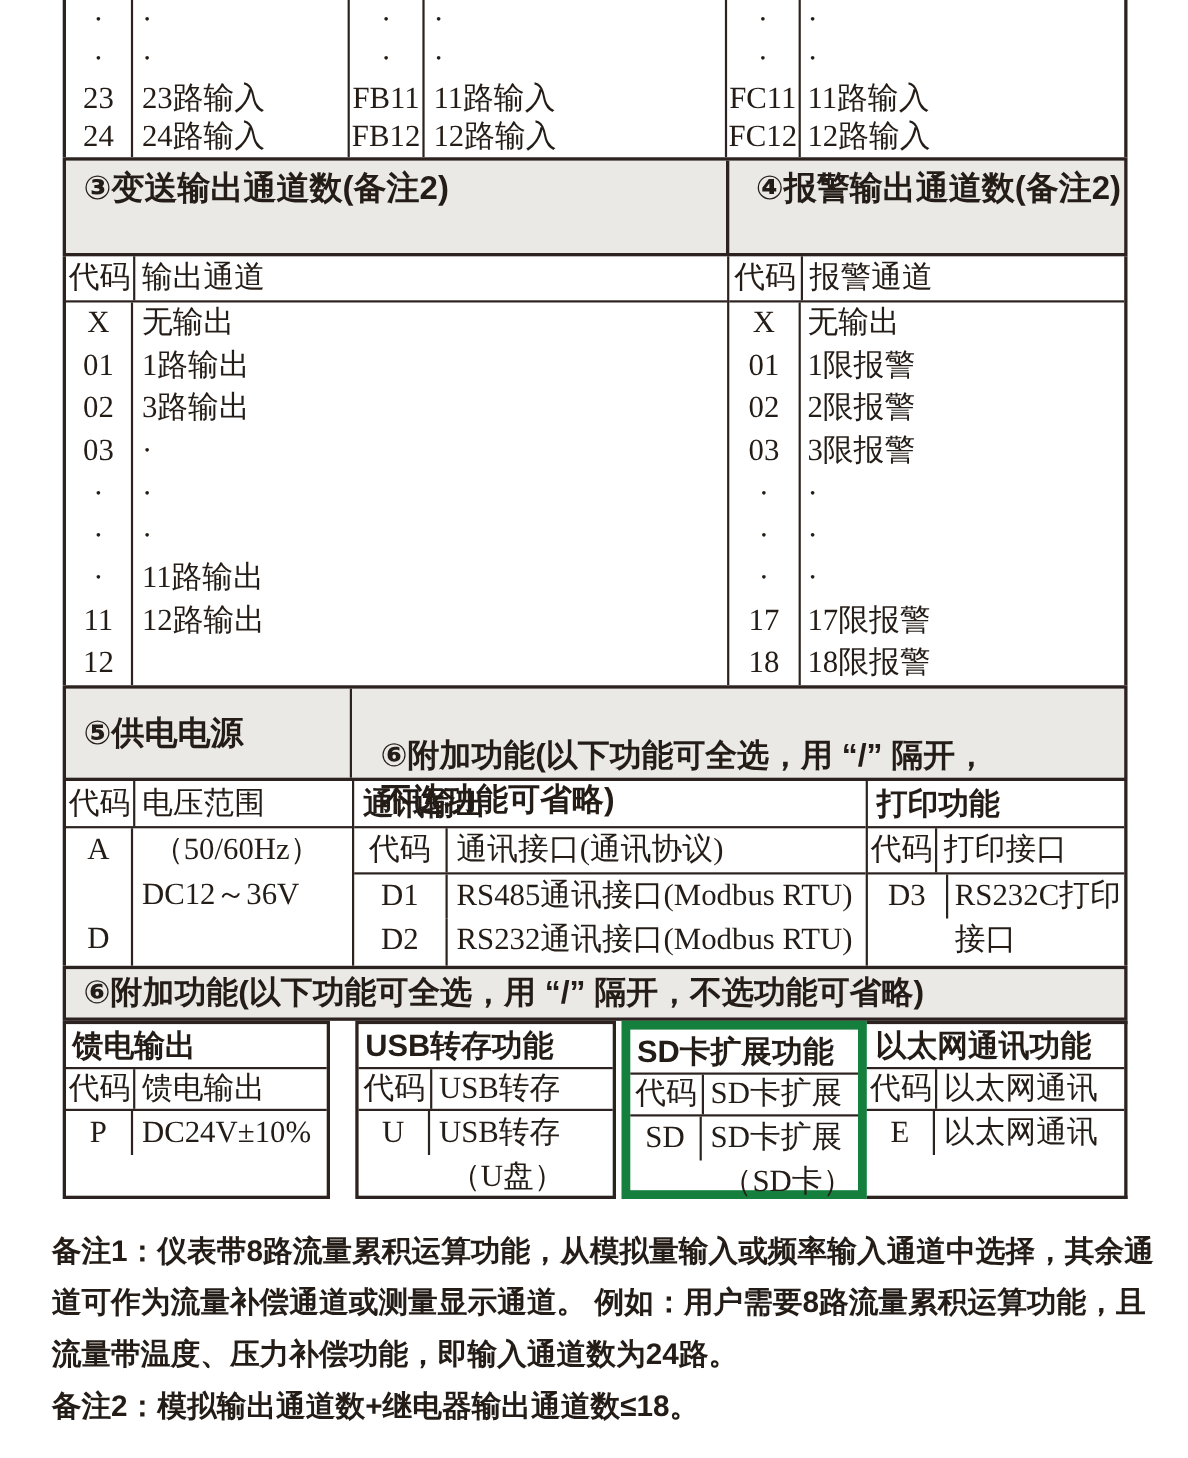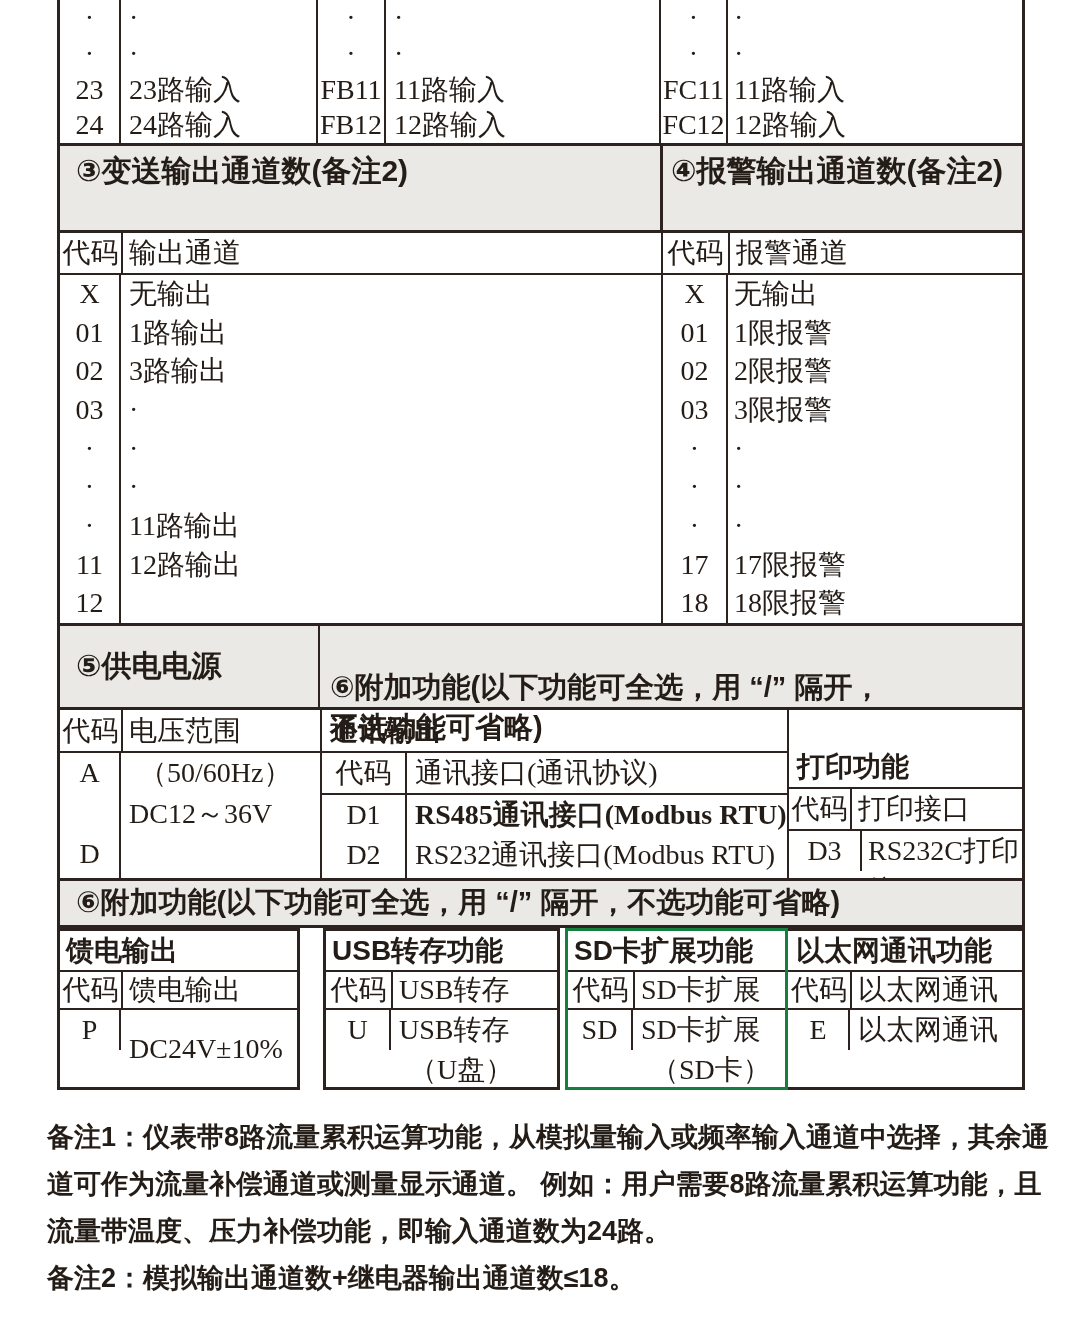--- a/index.html
+++ b/index.html
@@ -5,21 +5,21 @@
   html,body{margin:0;padding:0;background:#ffffff;}
   #page{position:relative;width:1080px;height:1325px;background:#ffffff;overflow:hidden;
         color:#241c16;font-family:"Liberation Serif","DejaVu Serif",serif;}
   .abs{position:absolute;box-sizing:border-box;}
   .flex{display:flex;}
   .col{display:flex;flex-direction:column;}
   .band{background:#eae9e6;}
   .hdrfont{font-family:"Liberation Sans","DejaVu Sans",sans-serif;font-weight:bold;}
   .bl3{border-left:3px solid #2c2320;}
   .br3{border-right:3px solid #2c2320;}
-  .bt3{border-top:3px solid #2c2320;}
+  .bt3{border-top:3px solid #2c2320;gap:16px;}
   .bb3{border-bottom:3px solid #2c2320;}
   .br2{border-right:2px solid #2c2320;}
   .bb2{border-bottom:2px solid #2c2320;}
   .cell{box-sizing:border-box;font-size:28px;}
   .ctr{text-align:center;}
   .l36{height:35.75px;line-height:35.75px;}
   .l38{height:38.66px;line-height:38.66px;}
   .l40{height:40px;line-height:40px;}
   .l41{height:40.6px;line-height:40.6px;}
   .pad8{padding-left:8px;}
@@ -172,29 +172,29 @@
     </div>
 
     <div class="col br2" style="width:465px;">
       <div class="hdrfont subttl bb2" style="height:43px;line-height:41px;padding-left:8px;box-sizing:border-box;">通讯输出</div>
       <div class="flex cell bb2 hrow">
         <div class="br2 ctr" style="width:83px;">代码</div>
         <div class="pad8" style="flex:1;">通讯接口(通讯协议)</div>
       </div>
       <div class="flex cell" style="height:40px;line-height:40px;">
         <div class="br2 ctr" style="width:83px;">D1</div>
-        <div class="pad8" style="flex:1;font-weight:bold;">RS485通讯接口(Modbus RTU)</div>
+        <div class="pad8" style="flex:1;">RS485通讯接口(Modbus RTU)</div>
       </div>
       <div class="flex cell" style="flex:1;line-height:40px;">
         <div class="br2 ctr" style="width:83px;">D2</div>
         <div class="pad8" style="flex:1;">RS232通讯接口(Modbus RTU)</div>
       </div>
     </div>
 
-    <div class="col" style="flex:1;margin-top:36px;">
+    <div class="col" style="flex:1;">
       <div class="hdrfont subttl bb2" style="height:43px;line-height:41px;padding-left:8px;box-sizing:border-box;">打印功能</div>
       <div class="flex cell bb2 hrow">
         <div class="br2 ctr" style="width:61px;">代码</div>
         <div class="pad6" style="flex:1;">打印接口</div>
       </div>
       <div class="flex" style="flex:1;">
         <div class="cell br2 ctr l40" style="width:73px;">D3</div>
         <div class="col cell" style="flex:1;">
           <div class="l40 pad6">RS232C打印</div>
           <div class="l40 pad6">接口</div>
@@ -210,21 +210,21 @@
   <div class="abs flex" style="left:57px;top:928px;width:968px;height:162px;">
 
     <div class="col" style="width:243px;border:3px solid #2c2320;box-sizing:border-box;">
       <div class="hdrfont subttl bb2" style="height:41px;line-height:39px;padding-left:6px;box-sizing:border-box;">馈电输出</div>
       <div class="flex cell bb2" style="height:38px;line-height:36px;">
         <div class="br2 ctr" style="width:61px;">代码</div>
         <div class="pad6" style="flex:1;">馈电输出</div>
       </div>
       <div class="flex" style="flex:1;">
         <div class="cell br2 ctr l40" style="width:61px;">P</div>
-        <div class="col cell" style="flex:1;margin-top:19px;">
+        <div class="col cell" style="flex:1;">
           <div class="l40 pad8">DC24V±10%</div>
           <div class="l40 pad18"></div>
         </div>
       </div>
     </div>
     <div style="width:23px;"></div>
 
     <div class="col" style="width:237px;border:3px solid #2c2320;box-sizing:border-box;">
       <div class="hdrfont subttl bb2" style="height:41px;line-height:39px;padding-left:6px;box-sizing:border-box;">USB转存功能</div>
       <div class="flex cell bb2" style="height:38px;line-height:36px;">
@@ -234,21 +234,21 @@
       <div class="flex" style="flex:1;">
         <div class="cell br2 ctr l40" style="width:65px;">U</div>
         <div class="col cell" style="flex:1;">
           <div class="l40 pad8">USB转存</div>
           <div class="l40 pad18">（U盘）</div>
         </div>
       </div>
     </div>
     <div style="width:5px;"></div>
 
-    <div class="col" style="width:223px;border:3px solid #15803d;box-sizing:border-box;">
+    <div class="col" style="width:223px;border:8px solid #15803d;box-sizing:border-box;">
       <div class="hdrfont subttl bb2" style="height:41px;line-height:39px;padding-left:6px;box-sizing:border-box;">SD卡扩展功能</div>
       <div class="flex cell bb2" style="height:38px;line-height:36px;">
         <div class="br2 ctr" style="width:65px;">代码</div>
         <div class="pad6" style="flex:1;">SD卡扩展</div>
       </div>
       <div class="flex" style="flex:1;">
         <div class="cell br2 ctr l40" style="width:65px;">SD</div>
         <div class="col cell" style="flex:1;">
           <div class="l40 pad8">SD卡扩展</div>
           <div class="l40 pad18">（SD卡）</div>

